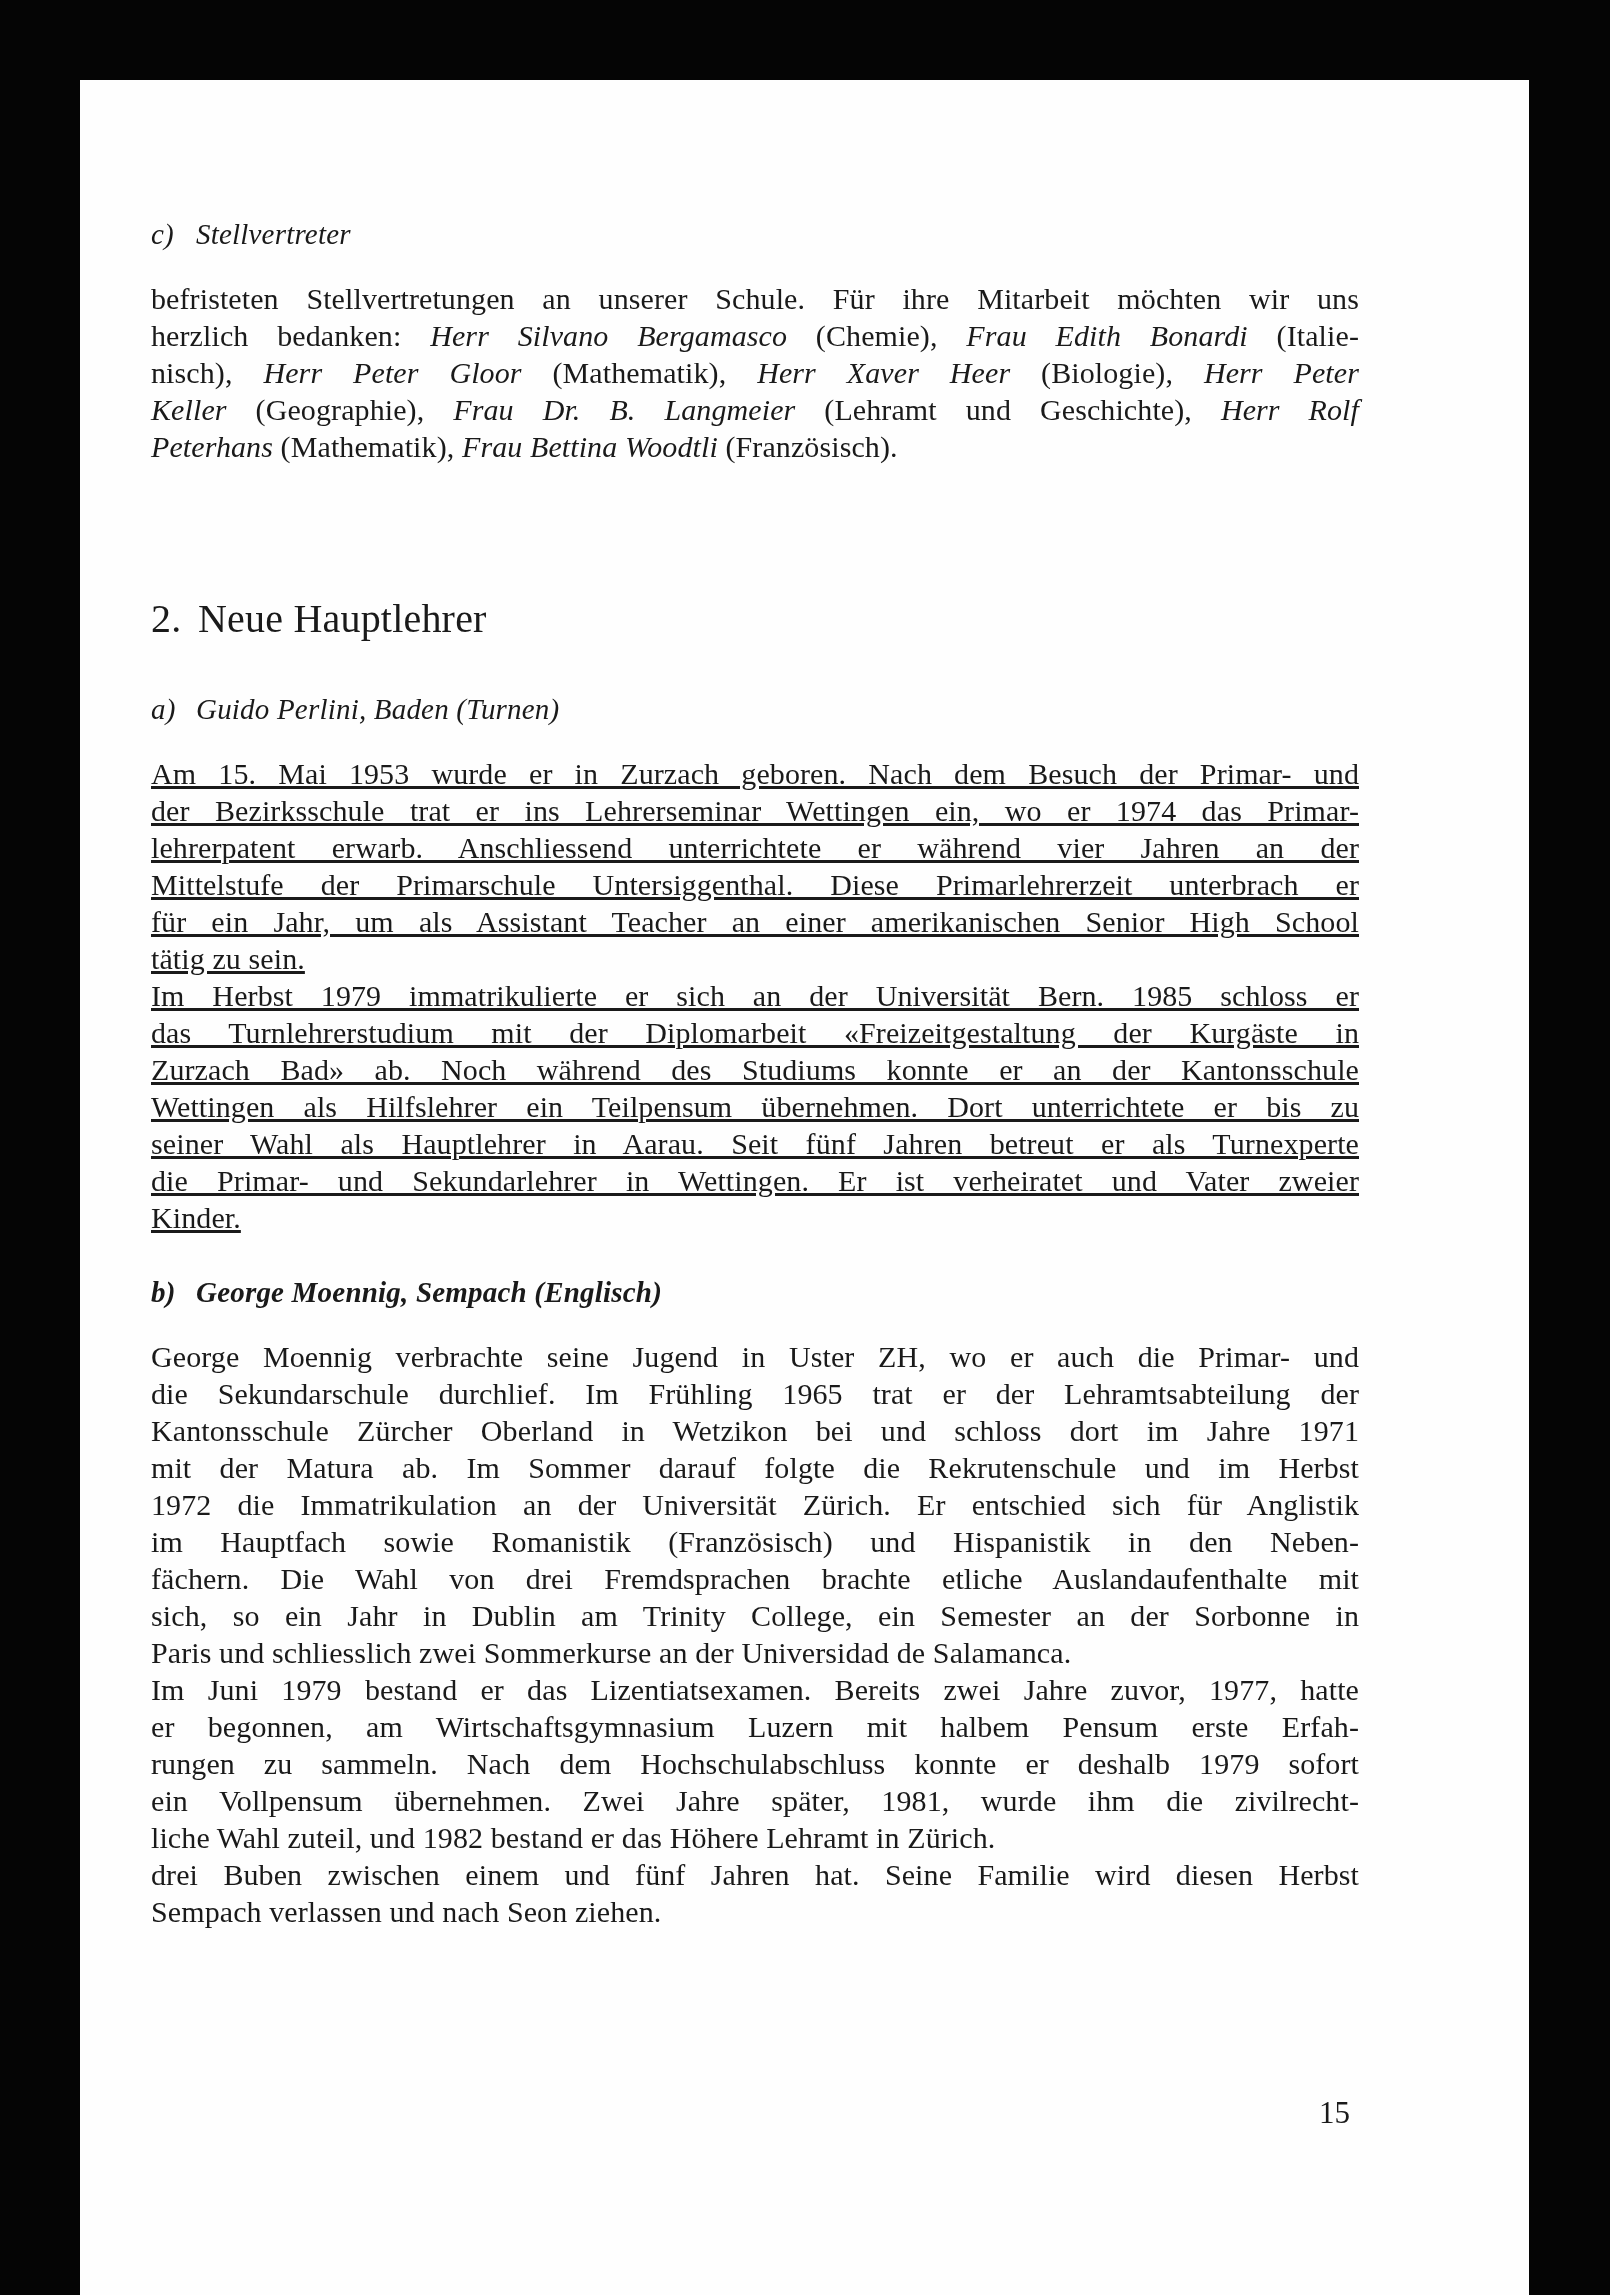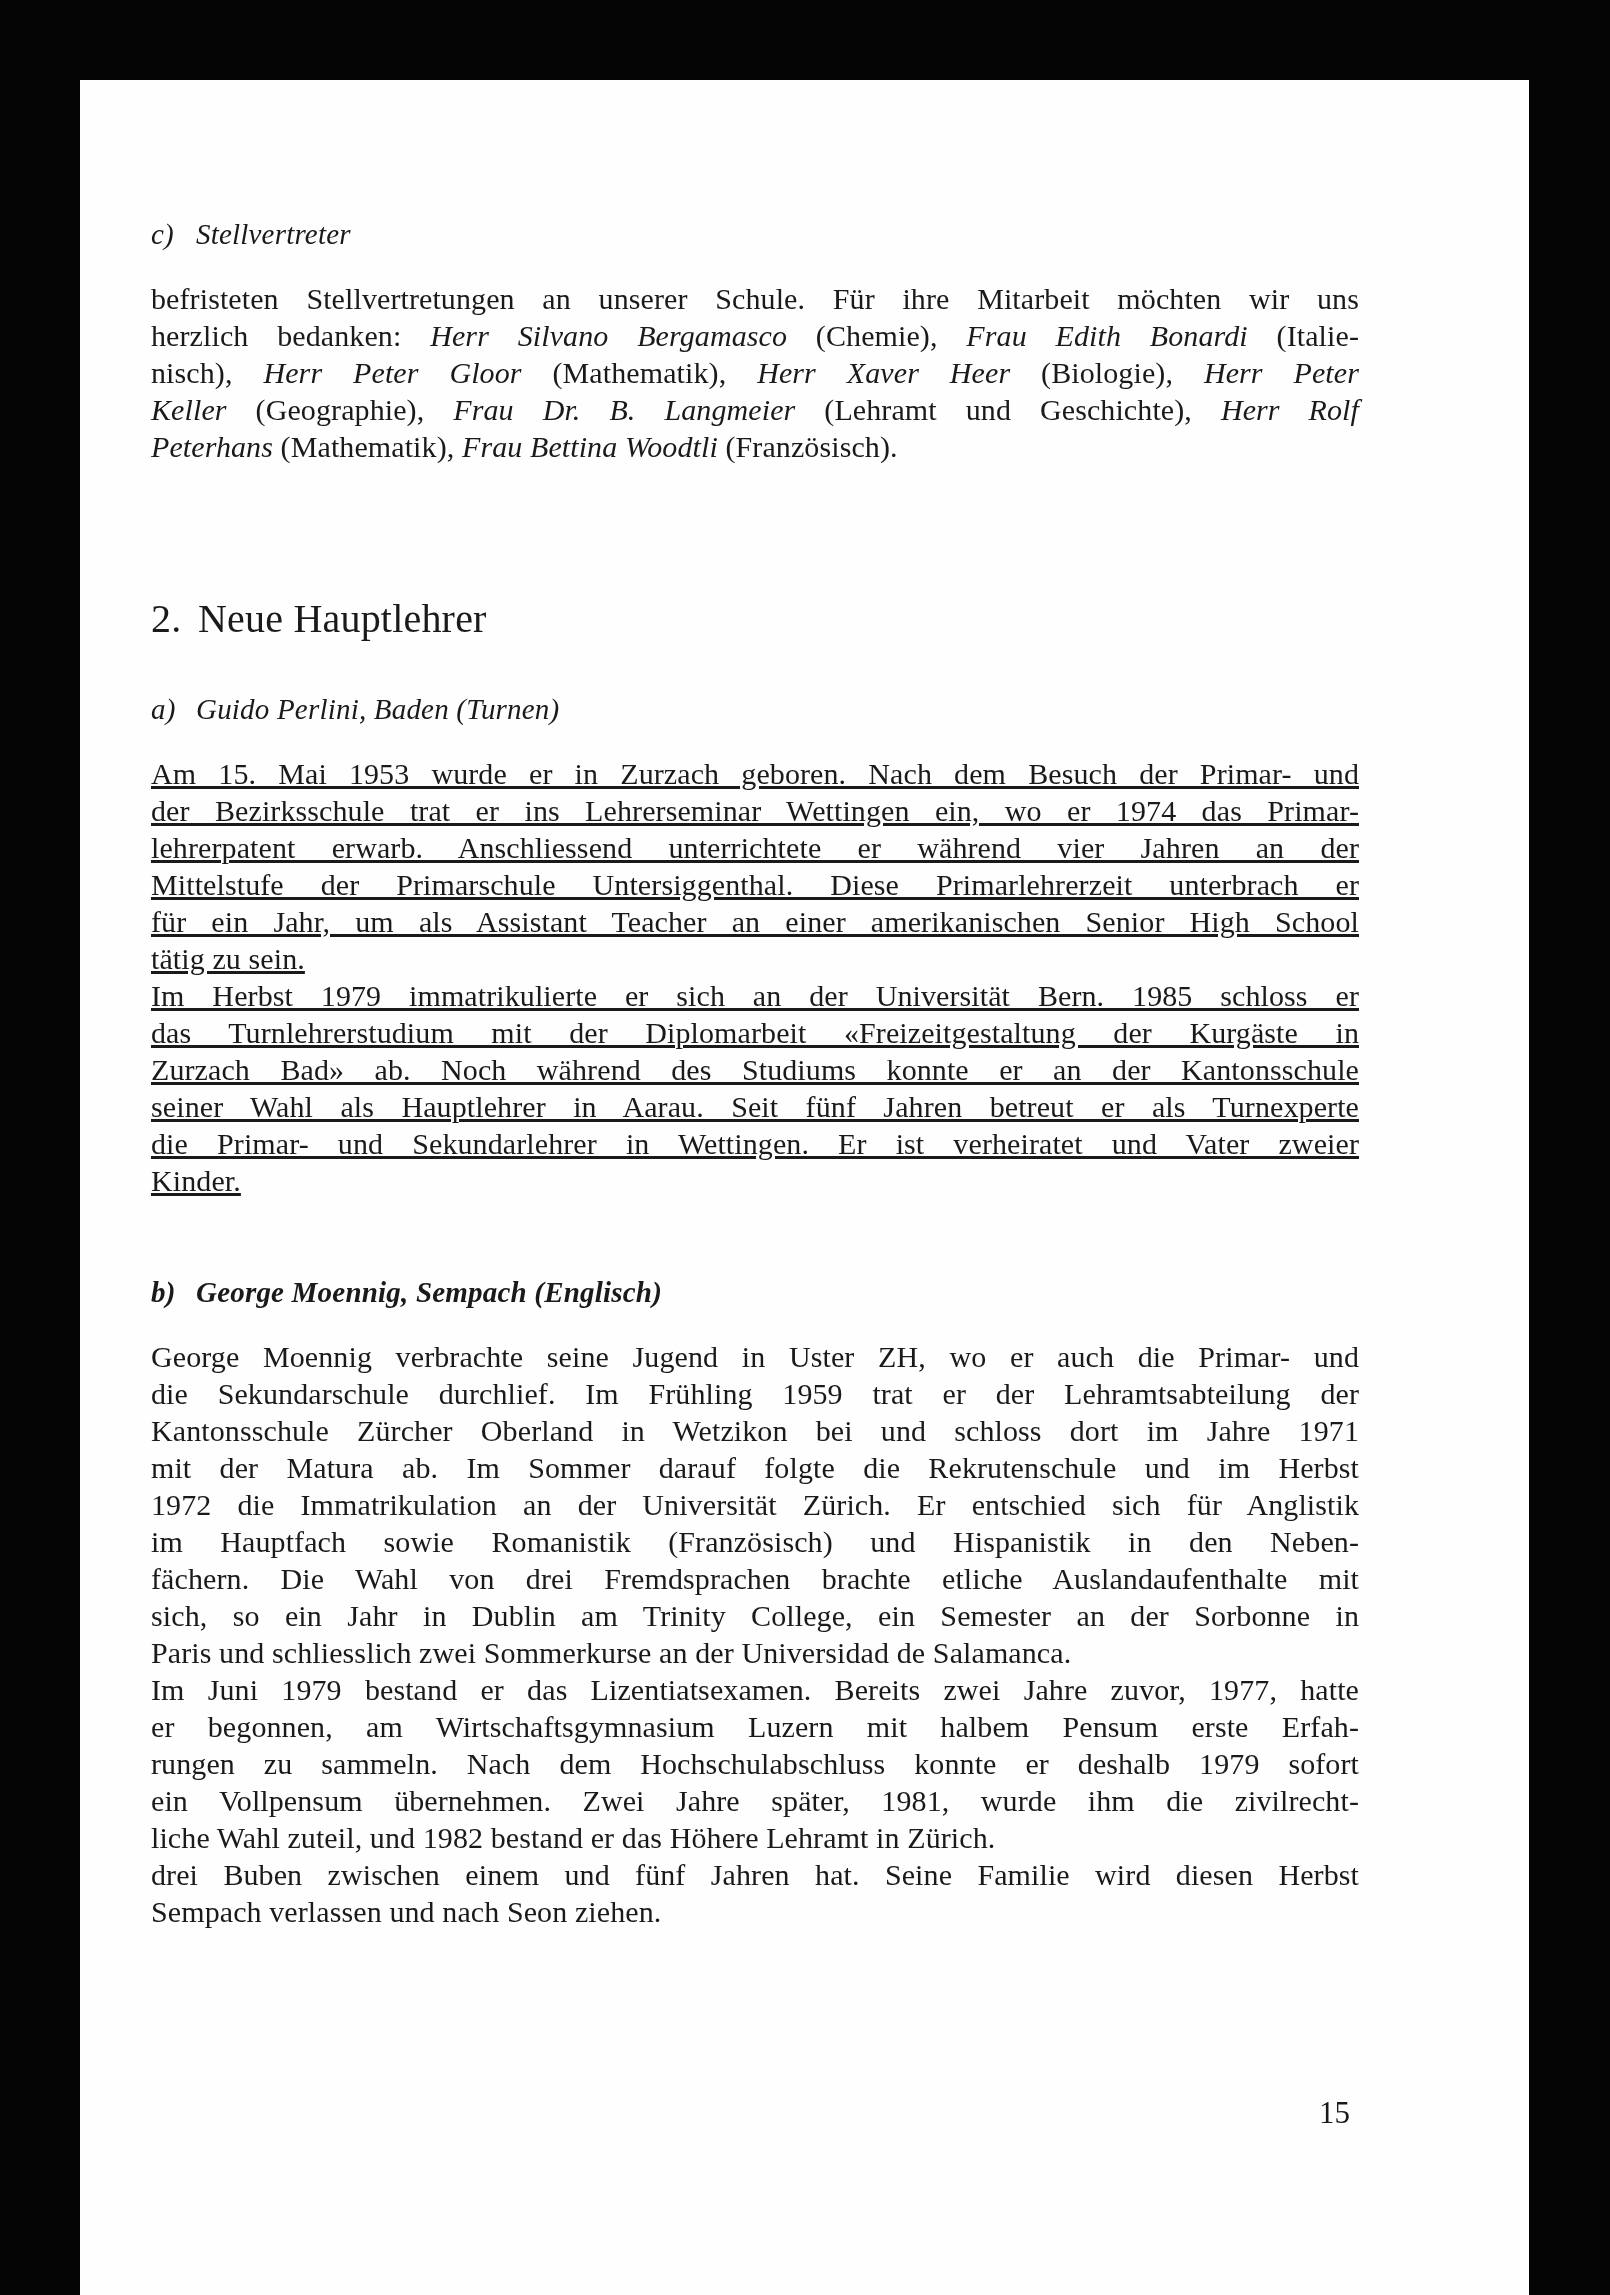--- a/index.html
+++ b/index.html
@@ -111,31 +111,32 @@
     <div class="para" id="para-perlini" style="top:675px;text-decoration:underline;">
         <span class="line">Am 15. Mai 1953 wurde er in Zurzach geboren. Nach dem Besuch der Primar- und</span>
         <span class="line">der Bezirksschule trat er ins Lehrerseminar Wettingen ein, wo er 1974 das Primar-</span>
         <span class="line">lehrerpatent erwarb. Anschliessend unterrichtete er während vier Jahren an der</span>
         <span class="line">Mittelstufe der Primarschule Untersiggenthal. Diese Primarlehrerzeit unterbrach er</span>
         <span class="line">für ein Jahr, um als Assistant Teacher an einer amerikanischen Senior High School</span>
         <span class="line last">tätig zu sein.</span>
         <span class="line">Im Herbst 1979 immatrikulierte er sich an der Universität Bern. 1985 schloss er</span>
         <span class="line">das Turnlehrerstudium mit der Diplomarbeit «Freizeitgestaltung der Kurgäste in</span>
         <span class="line">Zurzach Bad» ab. Noch während des Studiums konnte er an der Kantonsschule</span>
+        <span class="line">Wettingen als Hilfslehrer ein Teilpensum übernehmen. Dort unterrichtete er bis zu</span>
         <span class="line">seiner Wahl als Hauptlehrer in Aarau. Seit fünf Jahren betreut er als Turnexperte</span>
         <span class="line">die Primar- und Sekundarlehrer in Wettingen. Er ist verheiratet und Vater zweier</span>
         <span class="line last">Kinder.</span>
       </div>
 
     <div class="subhead" style="top:1195px;font-weight:bold;">
       <span class="label">b)</span><span>George Moennig, Sempach (Englisch)</span>
     </div>
     <div class="para" id="para-moennig" style="top:1258px;">
         <span class="line">George Moennig verbrachte seine Jugend in Uster ZH, wo er auch die Primar- und</span>
-        <span class="line">die Sekundarschule durchlief. Im Frühling 1959 trat er der Lehramtsabteilung der</span>
+        <span class="line">die Sekundarschule durchlief. Im Frühling 1965 trat er der Lehramtsabteilung der</span>
         <span class="line">Kantonsschule Zürcher Oberland in Wetzikon bei und schloss dort im Jahre 1971</span>
         <span class="line">mit der Matura ab. Im Sommer darauf folgte die Rekrutenschule und im Herbst</span>
         <span class="line">1972 die Immatrikulation an der Universität Zürich. Er entschied sich für Anglistik</span>
         <span class="line">im Hauptfach sowie Romanistik (Französisch) und Hispanistik in den Neben-</span>
         <span class="line">fächern. Die Wahl von drei Fremdsprachen brachte etliche Auslandaufenthalte mit</span>
         <span class="line">sich, so ein Jahr in Dublin am Trinity College, ein Semester an der Sorbonne in</span>
         <span class="line last">Paris und schliesslich zwei Sommerkurse an der Universidad de Salamanca.</span>
         <span class="line">Im Juni 1979 bestand er das Lizentiatsexamen. Bereits zwei Jahre zuvor, 1977, hatte</span>
         <span class="line">er begonnen, am Wirtschaftsgymnasium Luzern mit halbem Pensum erste Erfah-</span>
         <span class="line">rungen zu sammeln. Nach dem Hochschulabschluss konnte er deshalb 1979 sofort</span>

